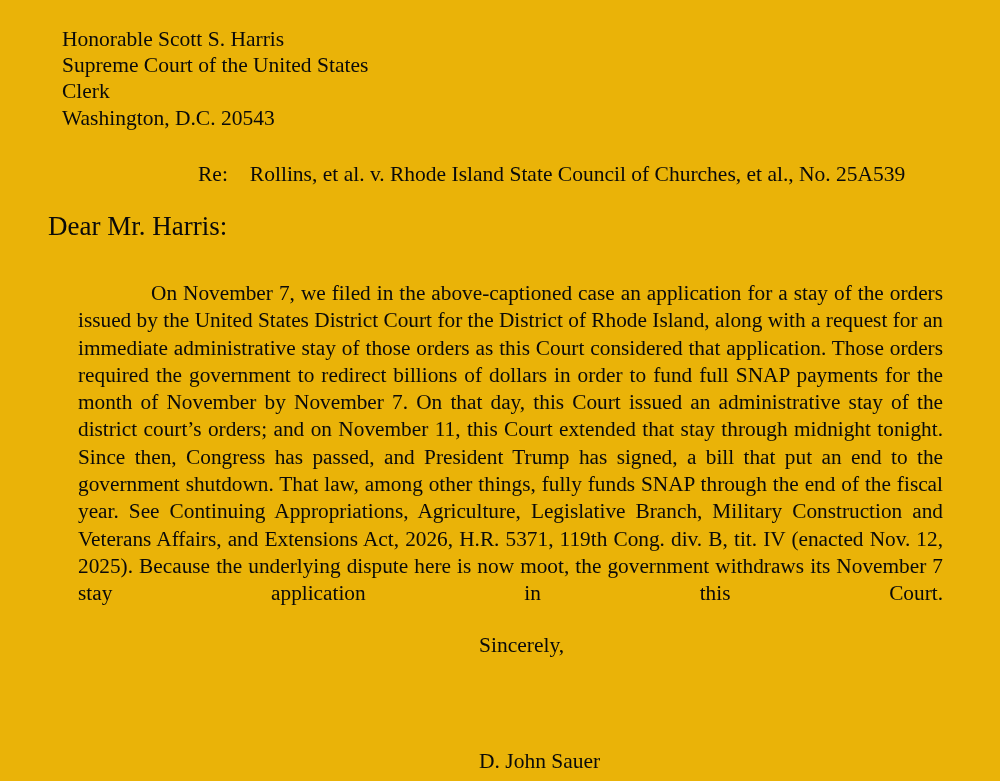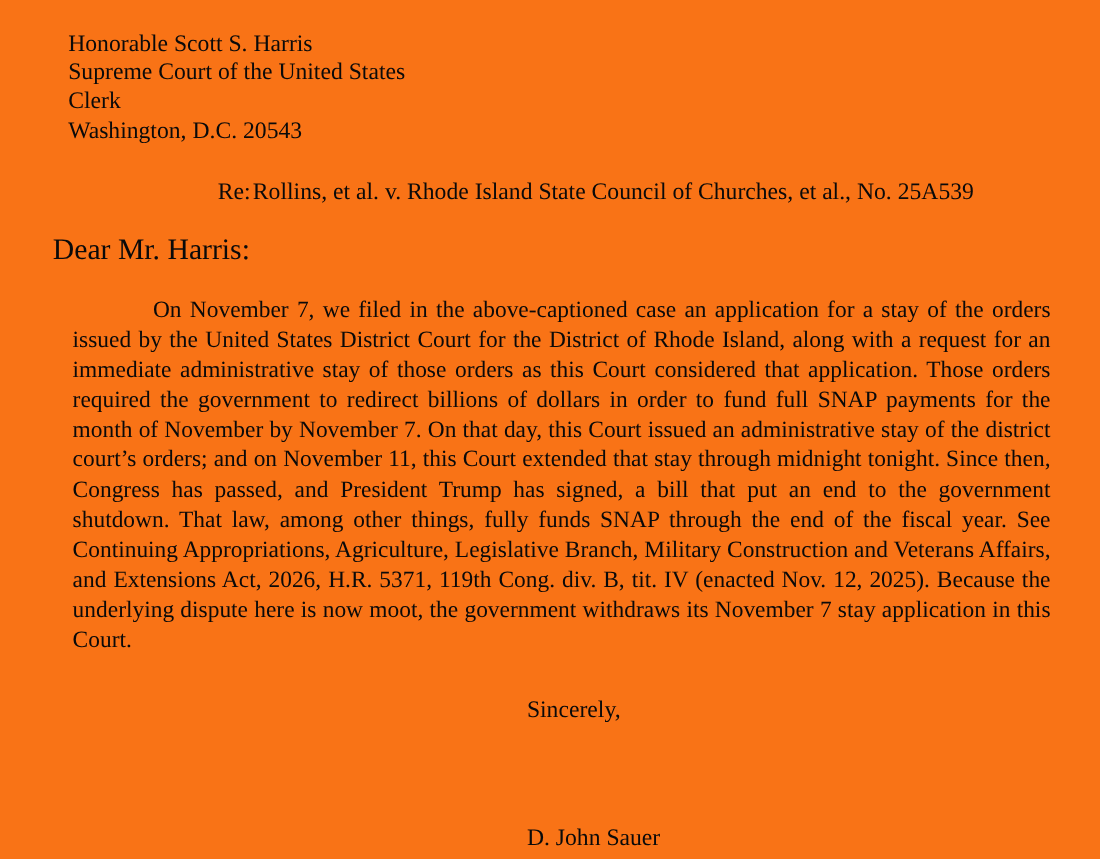--- a/index.html
+++ b/index.html
@@ -5,21 +5,21 @@
 <style>
   html, body {
     margin: 0;
     padding: 0;
     background: #ffffff;
   }
   .page {
     position: relative;
     width: 1000px;
     height: 781px;
-    background: #f97316;
+    background: #eab308;
     overflow: hidden;
     font-family: "Liberation Serif", "DejaVu Serif", serif;
     color: #0a0a0a;
     -webkit-font-smoothing: antialiased;
   }
 
   
   .addressee {
     position: absolute;
     left: 62px;
@@ -31,41 +31,41 @@
 
   
   .re-line {
     position: absolute;
     left: 198px;
     top: 161px;
     font-size: 21.5px;
     line-height: 26px;
     white-space: nowrap;
   }
-  .re-label { margin-right: 2px; }
+  .re-label { margin-right: 22px; }
   .case-party { text-underline-offset: 2px; }
 
   
   .salutation {
     position: absolute;
     left: 48px;
     top: 213px;
     font-size: 27px;
     line-height: 26px;
   }
 
   
   .body-block {
     position: absolute;
     left: 62px;
     top: 264px;
     width: 897px;
   }
   .body-para {
-    margin: 4px;
+    margin: 16px;
     font-size: 21.3px;
     line-height: 27.3px;
     text-align: justify;
     text-justify: inter-word;
     text-indent: 73px;
     hyphens: none;
   }
   .body-para::after {
     
     content: "";

